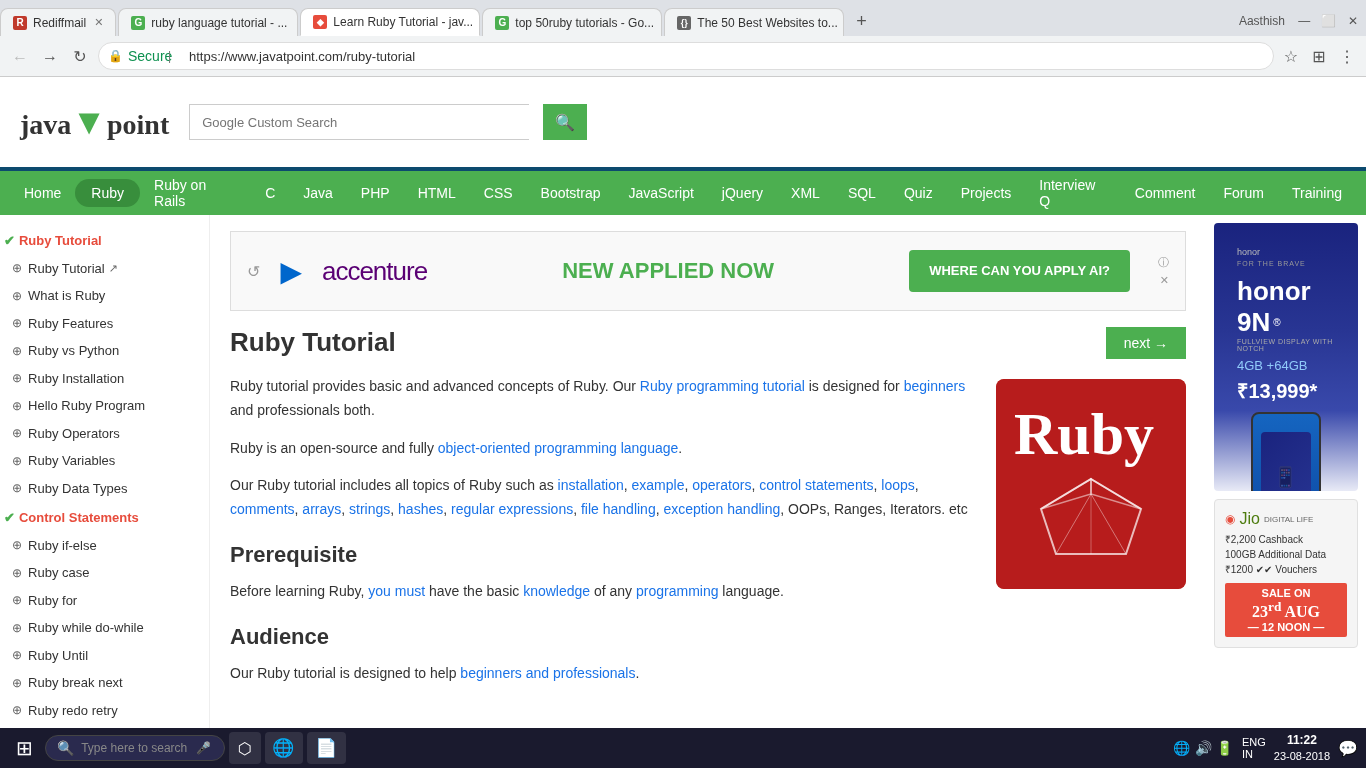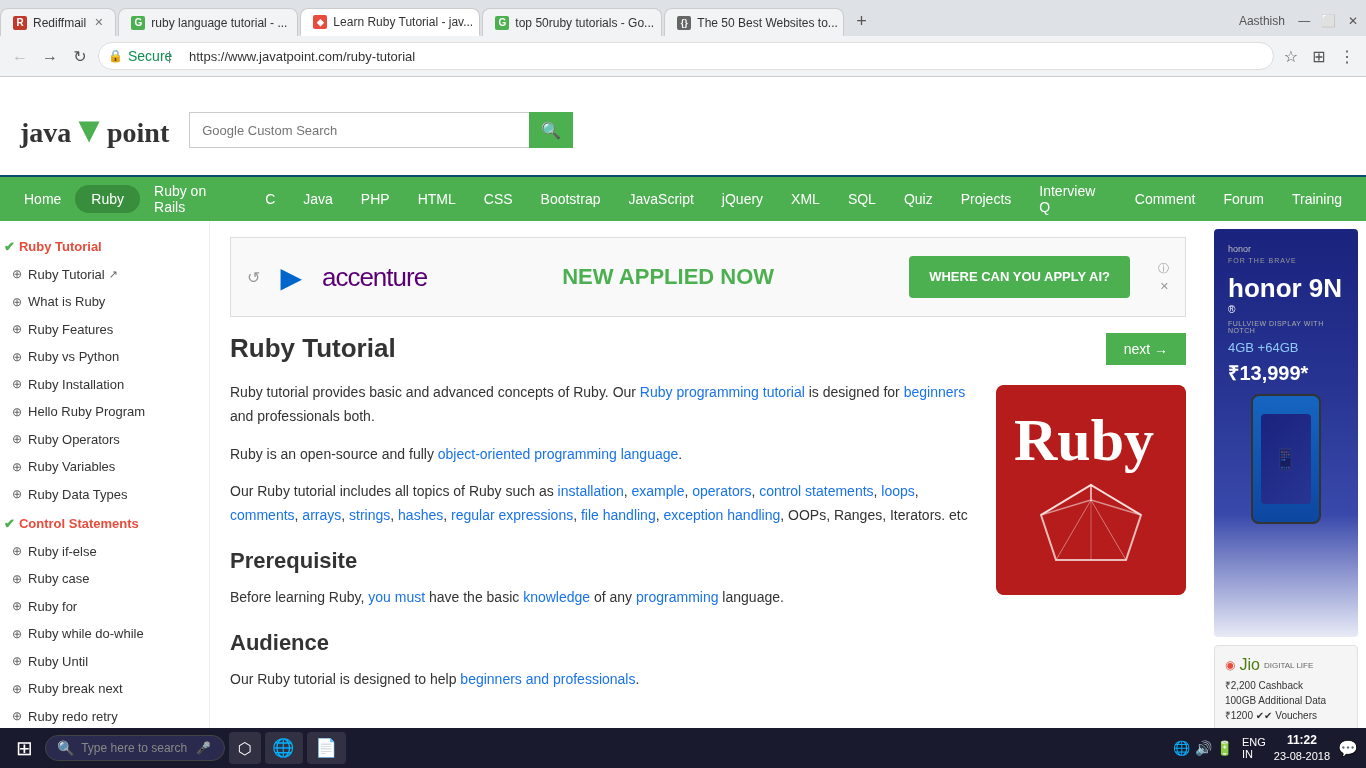--- a/index.html
+++ b/index.html
@@ -21,24 +21,24 @@
     .address-input { flex: 1; height: 28px; border-radius: 14px; border: 1px solid #ddd; background: #fff; padding: 0 12px 0 30px; font-size: 13px; color: #333; outline: none; }
     .browser-actions { display: flex; gap: 6px; align-items: center; }
     .browser-action-btn { width: 22px; height: 22px; border: none; background: transparent; cursor: pointer; font-size: 16px; color: #555; display: flex; align-items: center; justify-content: center; }
 
     
     .site-nav { background: #4CAF50; display: flex; align-items: center; height: 44px; padding: 0 10px; }
     .site-nav a { color: #fff; text-decoration: none; padding: 10px 14px; font-size: 14px; font-weight: 500; display: inline-block; }
     .site-nav a.active { background: #388E3C; border-radius: 20px; padding: 6px 16px; }
 
     
-    .site-header { display: flex; align-items: center; padding: 24px 20px; border-bottom: 2px solid #0c4a6e; margin-top: 8px; }
+    .site-header { display: flex; align-items: center; padding: 24px 20px; border-bottom: 4px solid #0c4a6e; }
     .site-logo { font-size: 28px; font-weight: bold; color: #333; margin-right: 20px; }
     .site-logo span { color: #4CAF50; }
-    .search-wrap { display: flex; align-items: center; gap: 0; }
+    .search-wrap { display: flex; align-items: center; gap: 14px; }
     .search-input { width: 340px; height: 36px; border: 1px solid #ccc; border-right: none; padding: 0 12px; font-size: 13px; outline: none; }
     .search-btn { width: 44px; height: 36px; background: #4CAF50; border: none; cursor: pointer; color: white; font-size: 16px; }
 
     
     .page-body { display: flex; min-height: 600px; }
 
     
     .sidebar { width: 210px; min-width: 210px; padding: 10px 0; border-right: 1px solid #eee; font-size: 13px; }
     .sidebar-item { display: flex; align-items: center; padding: 4px 8px 4px 12px; color: #333; cursor: pointer; line-height: 1.5; }
     .sidebar-item .plus { color: #666; margin-right: 6px; font-size: 12px; }
@@ -63,21 +63,21 @@
     .ad-logo { font-size: 28px; font-weight: 300; color: #6d2077; font-family: 'Arial', sans-serif; letter-spacing: -1px; }
     .ad-middle { flex: 1; text-align: center; }
     .ad-middle-text { font-size: 22px; font-weight: bold; color: #4CAF50; }
     .ad-right { background: #4CAF50; color: white; padding: 12px 20px; font-size: 14px; font-weight: bold; text-align: center; border-radius: 4px; }
     .ad-close { color: #999; font-size: 12px; cursor: pointer; }
     .ad-info { color: #999; font-size: 12px; cursor: pointer; }
     .ad-reload { color: #999; font-size: 16px; cursor: pointer; }
 
     
     .right-ad { width: 160px; min-width: 160px; padding: 8px; background: #fff; }
-    .honor-ad { background: linear-gradient(180deg, #1a237e 0%, #283593 40%, #3949ab 70%, #e8eaf6 100%); height: 408px; border-radius: 4px; padding: 14px; color: white; font-size: 11px; position: relative; overflow: hidden; }
+    .honor-ad { background: linear-gradient(180deg, #1a237e 0%, #283593 40%, #3949ab 70%, #e8eaf6 100%); height: 268px; border-radius: 4px; padding: 23px; color: white; font-size: 11px; position: relative; overflow: hidden; }
     .honor-logo { font-size: 10px; color: #aaa; margin-bottom: 4px; }
     .jio-ad { background: #f5f5f5; border: 1px solid #e0e0e0; border-radius: 4px; padding: 10px; margin-top: 8px; font-size: 11px; color: #333; }
     .jio-logo { color: #4d7c0f; font-weight: normal; font-size: 16px; }
     .jio-offer { color: #333; font-size: 10px; line-height: 1.5; }
     .jio-date { background: #e74c3c; color: white; padding: 4px 8px; font-size: 11px; font-weight: bold; text-align: center; margin-top: 6px; border-radius: 2px; }
 
     
     .taskbar { background: #1a1a2e; height: 40px; display: flex; align-items: center; padding: 0 8px; gap: 4px; position: fixed; bottom: 0; left: 0; right: 0; z-index: 100; }
     .taskbar-start { background: transparent; border: none; color: white; font-size: 20px; cursor: pointer; padding: 0 8px; }
     .taskbar-search { background: #2a2a4e; border: 1px solid #444; border-radius: 16px; color: #999; font-size: 12px; padding: 4px 12px; width: 180px; display: flex; align-items: center; gap: 6px; cursor: text; }

